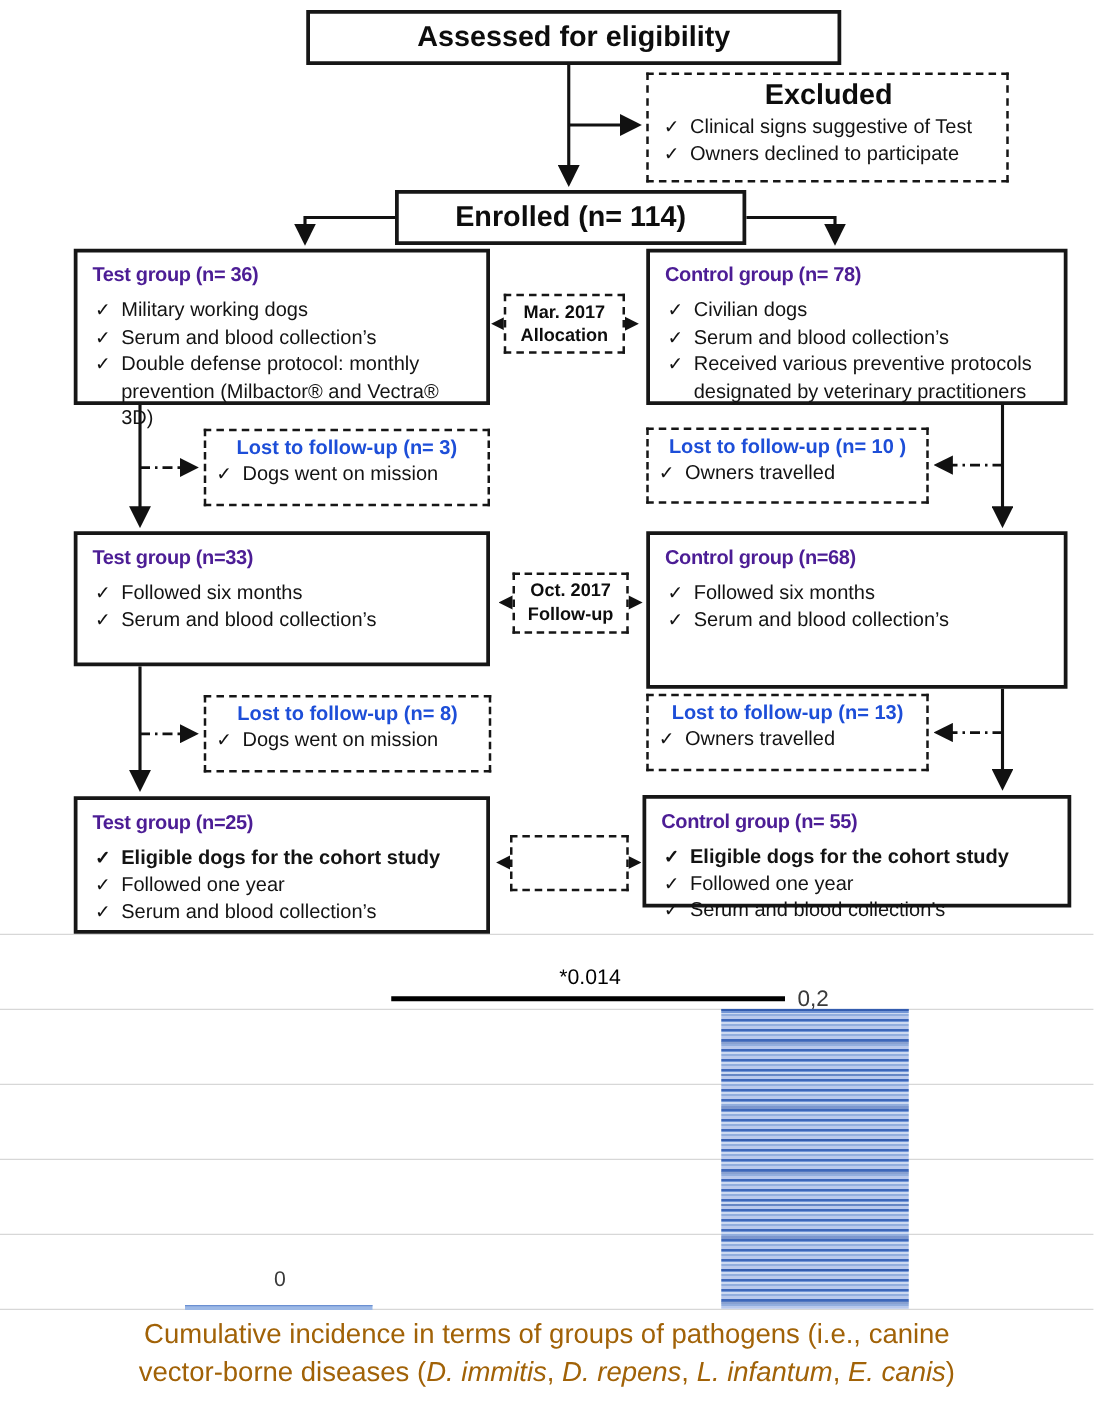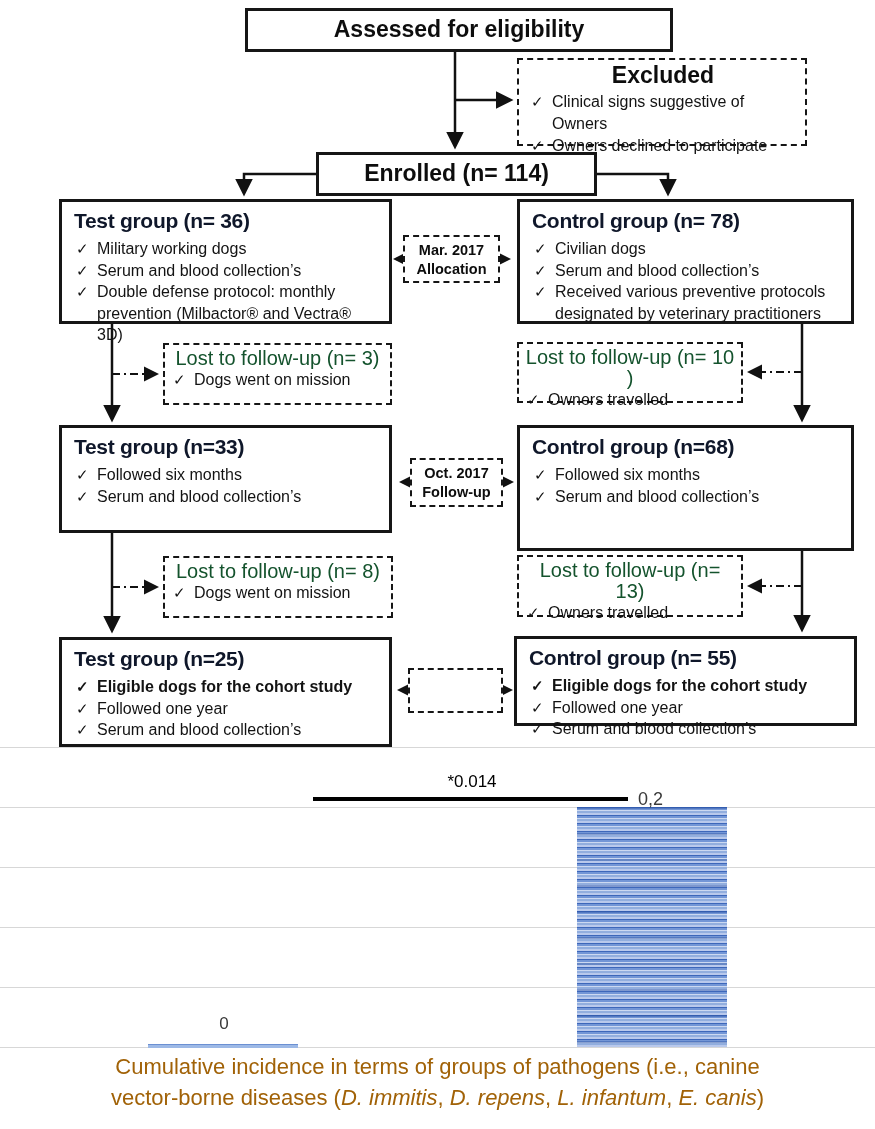--- a/index.html
+++ b/index.html
@@ -11,28 +11,28 @@
 
   
   svg.connectors{position:absolute;left:0;top:0;z-index:2;}
 
   
   .box{position:absolute;background:#fff;box-sizing:border-box;z-index:3;}
   .solid{border:3px solid #161616;}
   .dashdot{border:2.5px dashed #161616;}
   .title-center{display:block;text-align:center;font-weight:bold;font-size:23px;color:#0d0d0d;}
   .group-box{padding:4px 10px 4px 12px;}
-  .group-title{display:block;font-size:21px;font-weight:bold;line-height:30px;color:#0f172a;letter-spacing:-0.3px;}
+  .group-title{display:block;font-size:16px;font-weight:bold;line-height:30px;color:#4c1d95;letter-spacing:-0.3px;}
   ul.checklist{list-style:none;margin:2px 0 0 0;padding:0;font-size:16px;line-height:21.5px;color:#131313;}
   ul.checklist li{position:relative;padding-left:23px;}
   ul.checklist li .check{position:absolute;left:2px;top:0;font-size:15px;}
   li.bold-item{font-weight:bold;}
 
   .lost-box{padding:3px 6px;}
-  .lost-title{display:block;text-align:center;font-weight:normal;font-size:20px;line-height:21px;color:#14532d;}
+  .lost-title{display:block;text-align:center;font-weight:bold;font-size:16px;line-height:21px;color:#1d4ed8;}
   .lost-box ul.checklist{font-size:16px;line-height:21px;margin-top:0;}
 
   .mid-box{text-align:center;font-size:14.5px;font-weight:bold;line-height:19px;padding-top:4px;color:#0d0d0d;}
 
   .excluded-box{padding:2px 8px 2px 10px;}
   .excluded-box .title-center{margin-bottom:1px;}
   .excluded-box ul.checklist{font-size:16px;line-height:22px;}
 
   
   .bar{position:absolute;z-index:1;}
@@ -99,21 +99,21 @@
     </g>
   </svg>
 
   <div class="box solid" style="left:245px;top:8px;width:428px;height:44px;">
     <span class="title-center" style="line-height:37px;">Assessed for eligibility</span>
   </div>
 
   <div class="box dashdot excluded-box" style="left:517px;top:58px;width:290px;height:88px;">
     <span class="title-center">Excluded</span>
     <ul class="checklist">
-      <li><span class="check">✓</span><span>Clinical signs suggestive of Owners</span></li>
+      <li><span class="check">✓</span><span>Clinical signs suggestive of Test</span></li>
       <li><span class="check">✓</span><span>Owners declined to participate</span></li>
     </ul>
   </div>
 
   <div class="box solid" style="left:316px;top:152px;width:281px;height:44px;">
     <span class="title-center" style="line-height:37px;">Enrolled (n= 114)</span>
   </div>
 
   <div class="box solid group-box" style="left:59px;top:199px;width:333px;height:125px;">
     <span class="group-title">Test group (n= 36)</span>

